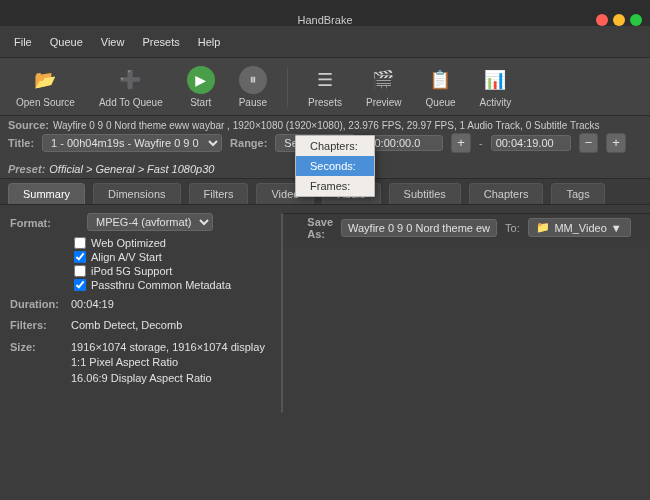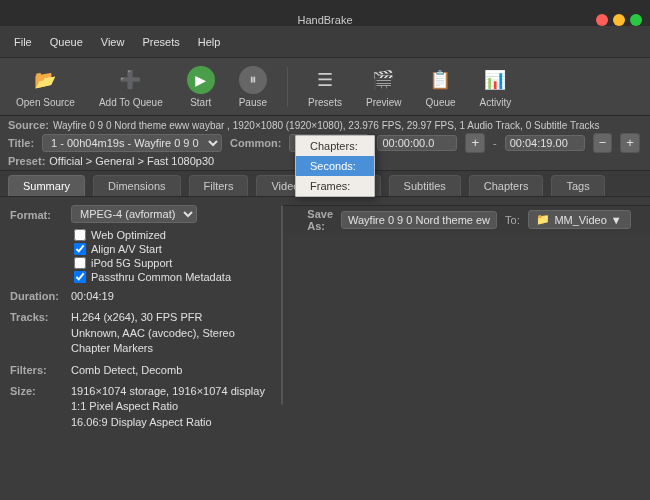--- a/index.html
+++ b/index.html
@@ -153,21 +153,22 @@
       border-radius: 3px;
       padding: 0 5px;
       cursor: pointer;
       font-size: 13px;
       line-height: 18px;
     }
     .preset-row {
       display: flex;
       align-items: center;
       gap: 4px;
-      margin-top: 2px;
+      margin-top: 10px;
+      font-style: italic;
     }
     .preset-label { color: #aaa; font-weight: bold; }
     .preset-value { color: #e0e0e0; }
 
     
     .tabs {
       background: #3a3a3a;
       display: flex;
       padding: 4px 8px 0;
       gap: 8px;
@@ -213,21 +214,21 @@
       color: #aaa;
       font-weight: bold;
       min-width: 55px;
       font-size: 11px;
       padding-top: 1px;
     }
     .field-value { color: #e0e0e0; font-size: 11px; line-height: 1.4; }
     .format-row {
       display: flex;
       align-items: center;
-      gap: 6px;
+      gap: 22px;
       margin-bottom: 6px;
     }
     .format-select {
       background: #555;
       color: #e0e0e0;
       border: 1px solid #666;
       border-radius: 3px;
       padding: 1px 4px;
       font-size: 11px;
     }
@@ -377,21 +378,21 @@
 <div class="info-bar">
   <div class="source-row">
     <span class="source-label">Source:</span>
     <span style="font-size:10px;color:#ccc;white-space:nowrap;overflow:hidden;text-overflow:ellipsis;max-width:580px;">Wayfire 0 9 0 Nord theme eww waybar , 1920×1080 (1920×1080), 23.976 FPS, 29.97 FPS, 1 Audio Track, 0 Subtitle Tracks</span>
   </div>
   <div class="title-row">
     <span class="source-label">Title:</span>
     <select class="title-select">
       <option>1 - 00h04m19s - Wayfire 0 9 0 Nor...</option>
     </select>
-    <span class="range-label">Common:</span>
+    <span class="range-label">Range:</span>
     <div style="position:relative;display:inline-block;">
       <select class="range-select">
         <option>Chapters</option>
         <option selected="">Seconds</option>
         <option>Frames</option>
       </select>
     </div>
     <input type="text" class="time-input" value="00:00:00.0" style="">
     <button class="plus-btn">+</button>
     <span style="color:#aaa;">-</span>
@@ -443,26 +444,20 @@
         <input type="checkbox" class="cb" checked="" style="">
         <span>Passthru Common Metadata</span>
       </div>
     </div>
 
     <div class="field-row">
       <span class="field-label">Duration:</span>
       <span class="field-value">00:04:19</span>
     </div>
 
-    <div class="field-row">
-      <span class="field-label">Tracks:</span>
-      <span class="field-value" style="white-space:pre-line;">H.264 (x264), 30 FPS PFR
-Unknown, AAC (avcodec), Stereo
-Chapter Markers</span>
-    </div>
 
     <div class="field-row">
       <span class="field-label">Filters:</span>
       <span class="field-value">Comb Detect, Decomb</span>
     </div>
 
     <div class="field-row">
       <span class="field-label">Size:</span>
       <span class="field-value" style="white-space:pre-line;">1916×1074 storage, 1916×1074 display
 1:1 Pixel Aspect Ratio

